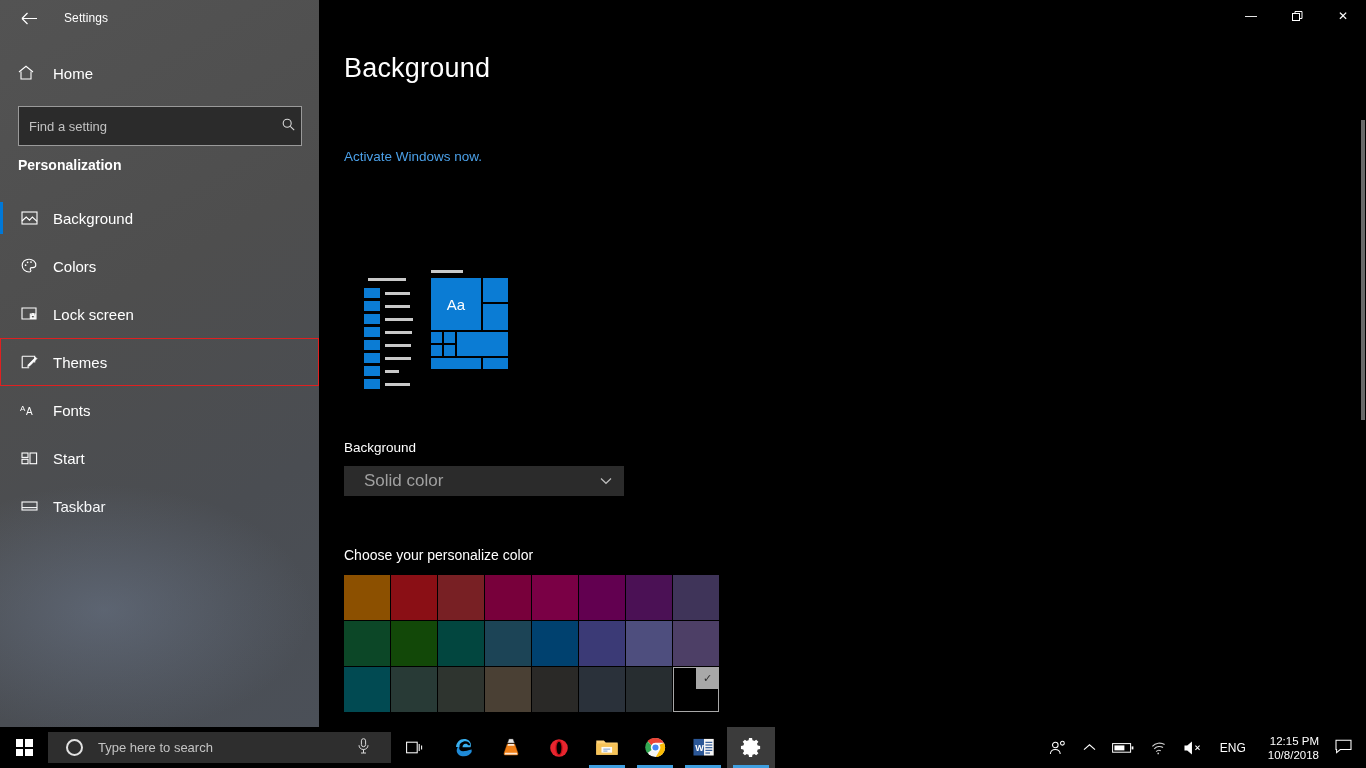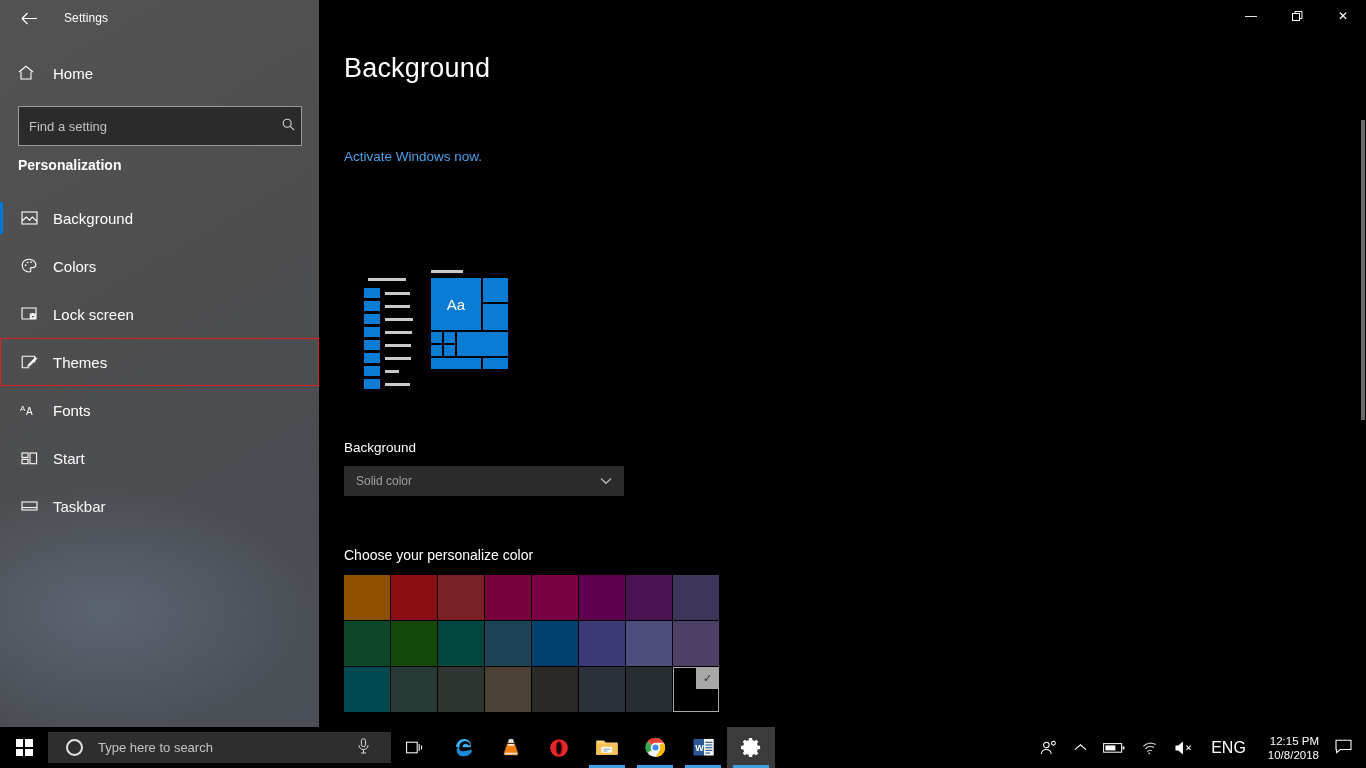--- a/index.html
+++ b/index.html
@@ -99,21 +99,21 @@
     display:flex; align-items:center; justify-content:center;
     color:#fff; font-size:15px; font-weight:300;
   }
 
   .field-label { position:absolute; color:#fff; font-size:13.5px; }
   #bg-label { left:25px; top:440px; }
   .dropdown {
     position:absolute; left:25px; top:466px; width:280px; height:30px;
     background:#2b2b2b; display:flex; align-items:center; cursor:pointer;
   }
-  .dropdown .dd-val { color:#a0a0a0; font-size:12px; padding-left:12px; flex:1; }
+  .dropdown .dd-val { color:#a0a0a0; font-size:17px; padding-left:20px; flex:1; }
   .dropdown .dd-chev { color:#bdbdbd; font-size:11px; padding-right:12px; }
 
   #color-label { left:25px; top:547px; font-size:14px; }
   #swatches {
     position:absolute; left:25px; top:575px;
     display:grid; grid-template-columns:repeat(8,46px); grid-template-rows:repeat(3,45px);
     gap:1px;
   }
   .swatch { width:46px; height:45px; cursor:pointer; position:relative; }
   .swatch.selected { outline:1.5px solid #a8a8a8; outline-offset:-1px; }
@@ -538,21 +538,21 @@
             <path d="M6.2 10.6a3.7 3.7 0 014.6-.8"></path>
           <circle cx="8.2" cy="12.4" r=".85" fill="#cfcfcf" stroke="none"></circle>
         </svg>
       </div>
       <div class="tray-ico">
         <svg width="20" height="14" viewBox="0 0 20 14" fill="none" stroke="#fff" stroke-width="1.05">
           <path d="M1 5h2.6L7.4 1.7v10.6L3.6 9H1z" fill="#fff"></path>
           <path d="M11.4 4.6l4.2 4.2M15.6 4.6l-4.2 4.2"></path>
         </svg>
       </div>
-      <div class="tray-ico" style="font-size:16px">ENG</div>
+      <div class="tray-ico" style="font-size:12px">ENG</div>
       <div id="clock">
         <div>12:15 PM</div>
         <div>10/8/2018</div>
       </div>
       <div id="notif">
         <svg width="17" height="15" viewBox="0 0 17 15" fill="none" stroke="#fff" stroke-width="1.05">
           <path d="M1 1.2h15v9.3H5.2L1.6 13.6v-3.1H1z"></path>
         </svg>
       </div>
     </div>

